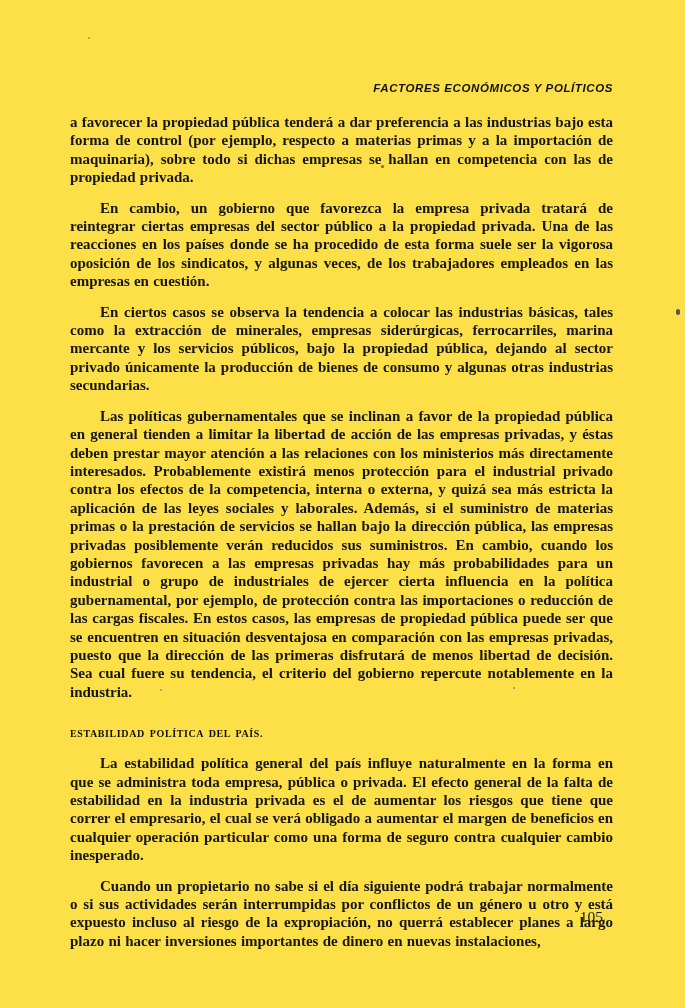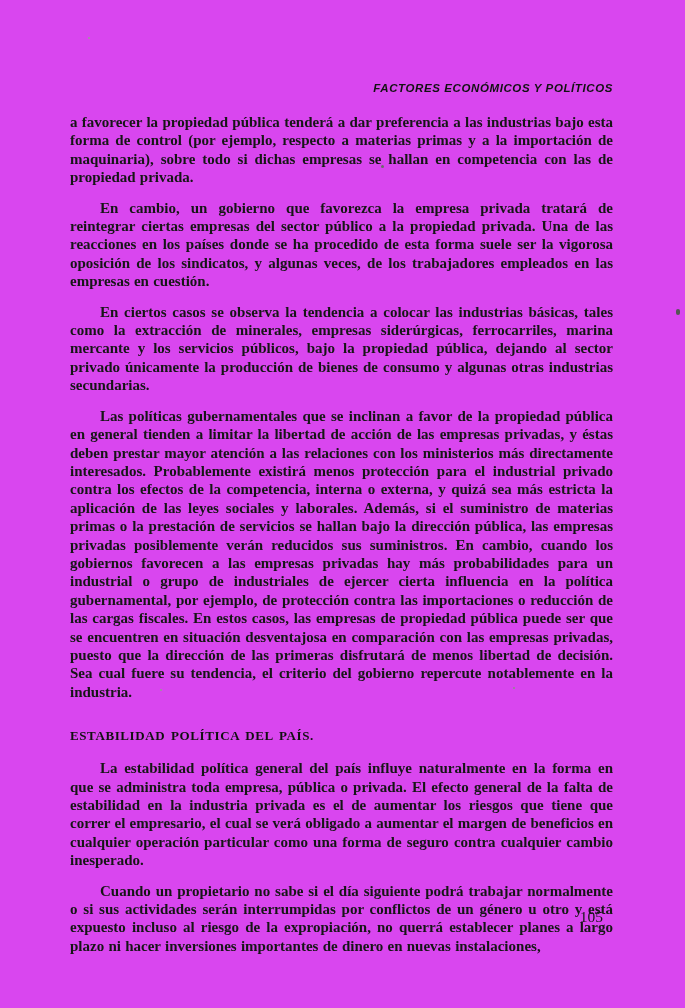--- a/index.html
+++ b/index.html
@@ -4,21 +4,21 @@
 <style>
   html, body {
     margin: 0;
     padding: 0;
     background: #ffffff;
   }
   .page {
     position: relative;
     width: 685px;
     height: 1008px;
-    background: #d946ef;
+    background: #fde047;
     overflow: hidden;
     box-sizing: border-box;
     padding: 0 72px 0 70px;
     font-family: "Liberation Serif", "DejaVu Serif", serif;
     color: #161616;
   }
   .running-header {
     margin-top: 82px;
     text-align: right;
     font-family: "Liberation Sans", "DejaVu Sans", sans-serif;
@@ -38,21 +38,21 @@
     text-align: justify;
     text-indent: 30px;
     word-spacing: 0.5px;
     font-weight: bold;
   }
   p.para.continuation {
     text-indent: 0;
   }
   h2.section-heading {
     margin: 27px 0 15px 0;
-    font-size: 13px;
+    font-size: 10px;
     font-weight: bold;
     letter-spacing: 0.6px;
     word-spacing: 2px;
     color: #111111;
   }
   .page-number {
     position: absolute;
     top: 908px;
     right: 82px;
     font-size: 15.5px;

